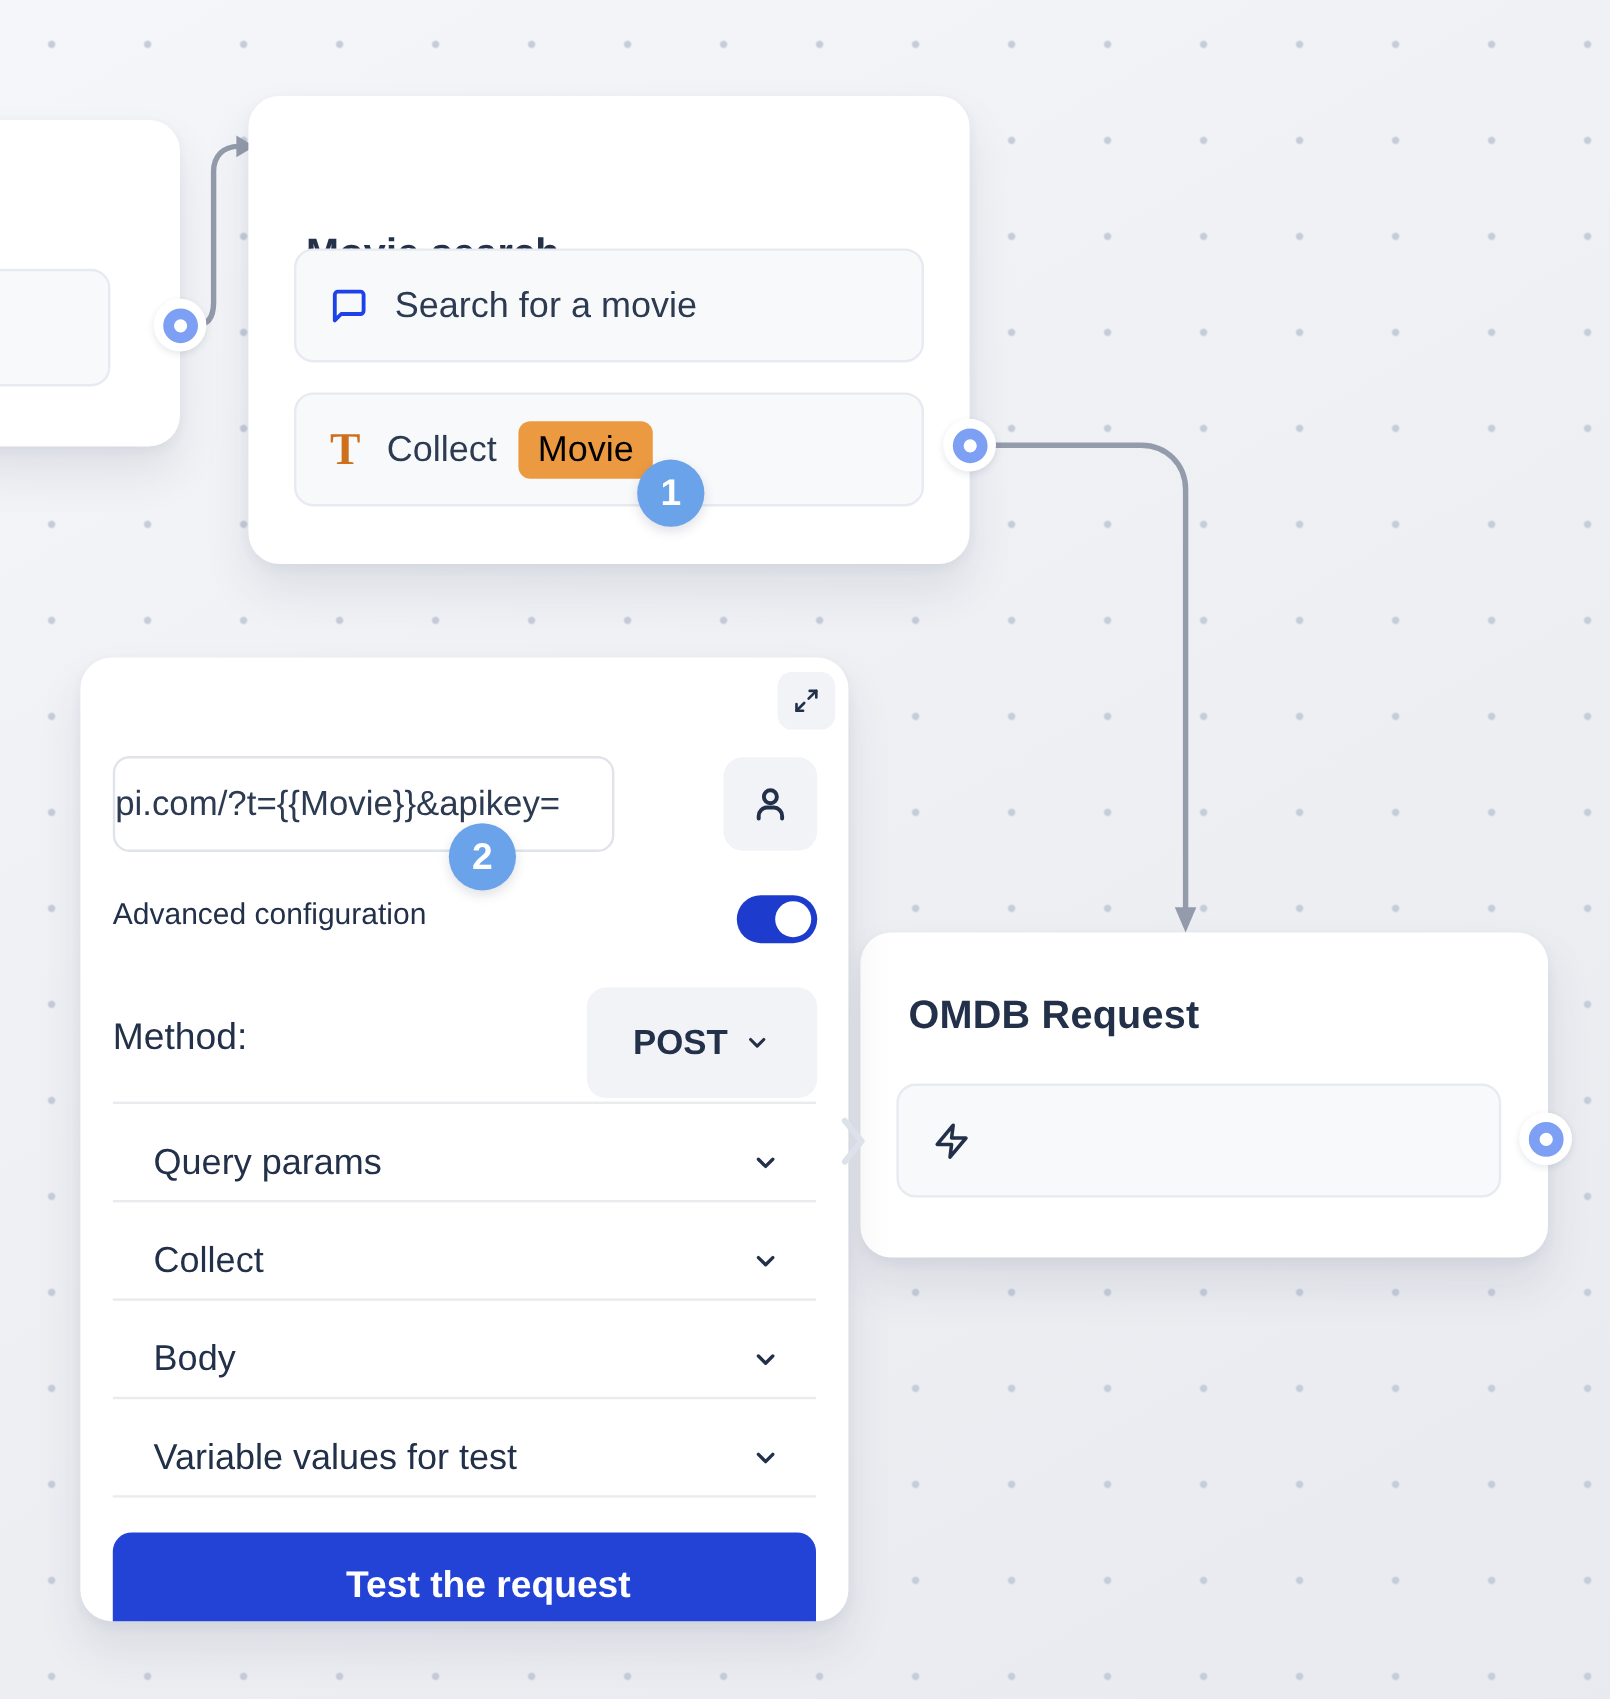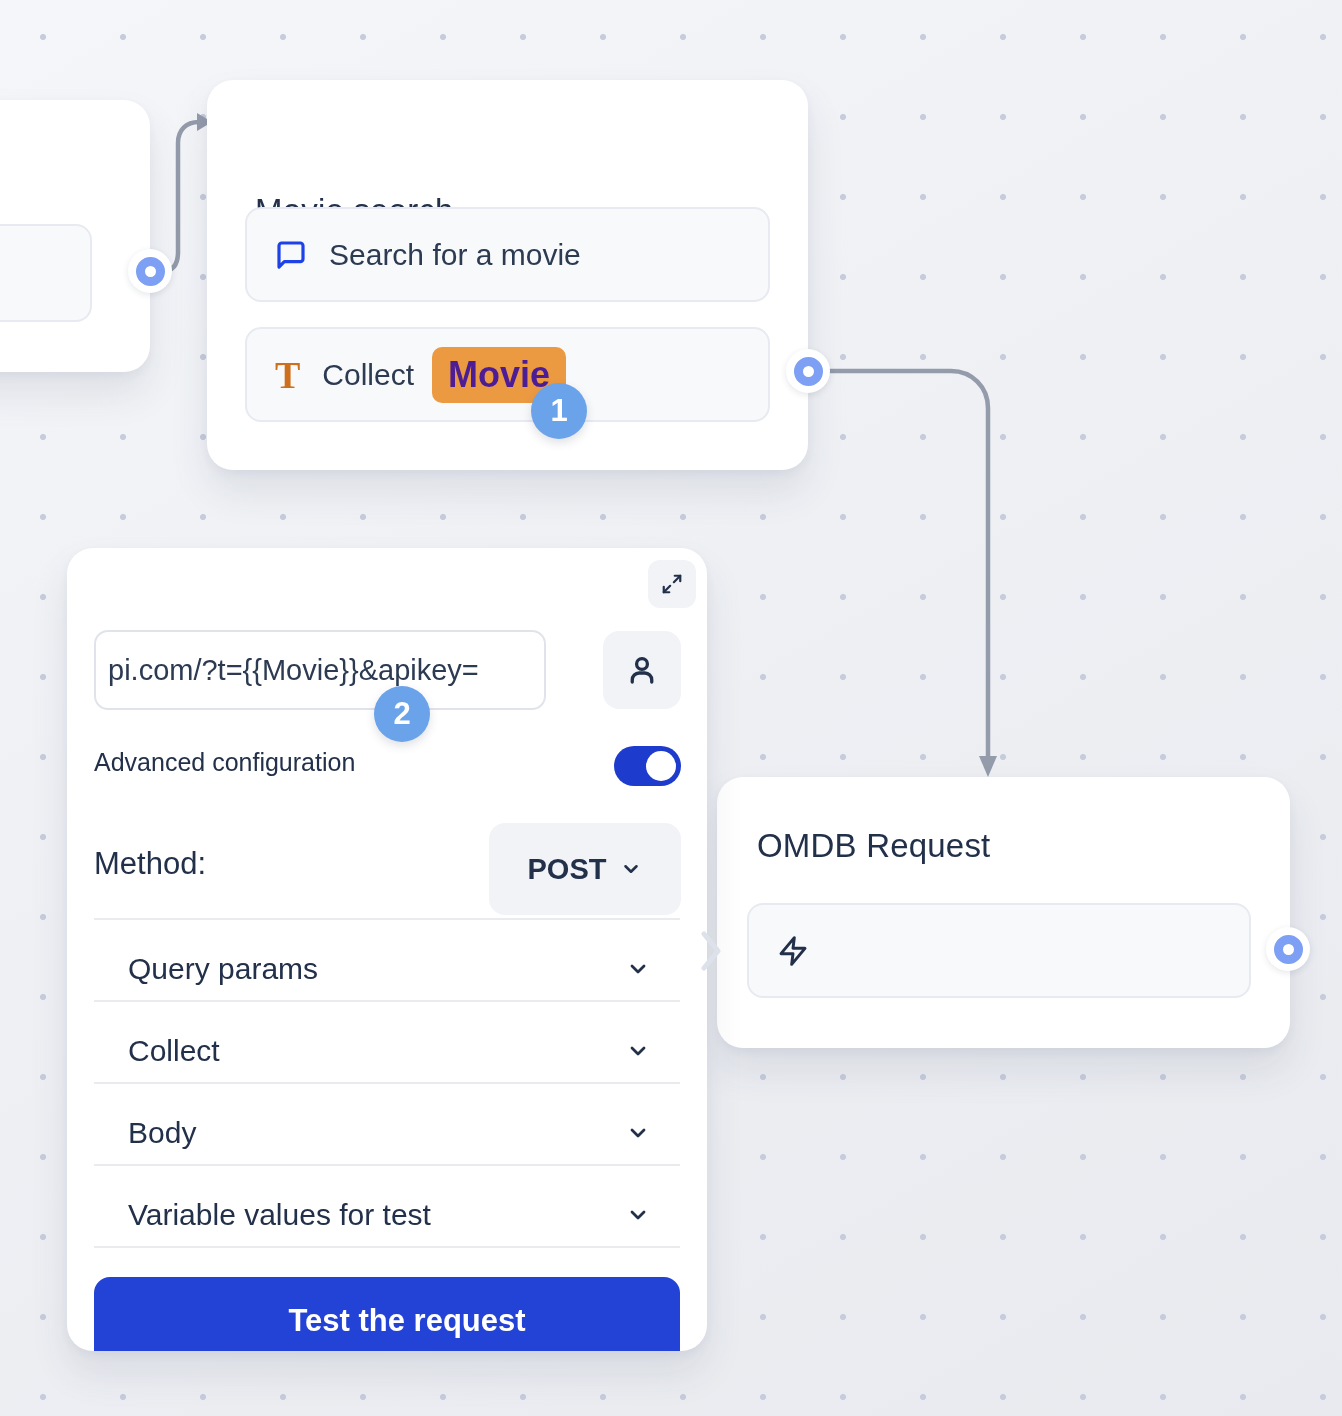--- a/index.html
+++ b/index.html
@@ -46,58 +46,58 @@
     box-shadow:0 22px 38px rgba(45,55,90,.10),0 4px 10px rgba(45,55,90,.05);
   }
   .subbox{
     position:absolute;background:var(--subbox);
     border:2px solid var(--subbox-border);border-radius:16px;
     display:flex;align-items:center;gap:22px;padding:16px 28px;
     font-size:30px;color:var(--ink-soft);
   }
   .node-title{
     position:absolute;left:48px;top:112px;
-    font-size:33px;font-weight:400;color:var(--ink);letter-spacing:.2px;text-align:right;
+    font-size:33px;font-weight:700;color:var(--ink);letter-spacing:.2px;text-align:right;
   }
   .node-prev{left:-122px;top:100px;width:272px;height:272px;}
   .node-prev .subbox{left:-40px;top:124px;width:254px;height:98px;}
 
   .node-movie{left:207px;top:80px;width:601px;height:390px;}
   .node-movie .item1{left:38px;top:127px;width:525px;height:95px;}
   .node-movie .item2{left:38px;top:247px;width:525px;height:95px;}
 
   .node-omdb{left:717px;top:777px;width:573px;height:271px;}
   .node-omdb .node-title{left:40px;top:50px;}
   .node-omdb .item1{left:30px;top:126px;width:504px;height:95px;white-space:nowrap;overflow:hidden;}
 
   .t-glyph{font-family:"Liberation Serif","DejaVu Serif",serif;font-weight:700;
     font-size:38px;color:var(--t-orange);line-height:1;}
-  .var-badge{background:var(--var-orange);color:#4c1d95;font-size:36px;
-    padding:7px 16px;border-radius:10px;margin-left:-4px;font-weight:bold;}
+  .var-badge{background:var(--var-orange);color:#000000;font-size:30px;
+    padding:7px 16px;border-radius:10px;margin-left:-4px;}
 
   .port{position:absolute;width:44px;height:44px;border-radius:50%;background:#fff;
     z-index:4;display:flex;align-items:center;justify-content:center;
     box-shadow:0 2px 6px rgba(45,55,90,.12);cursor:pointer;}
   .port-ring{width:29px;height:29px;border-radius:50%;border:9px solid var(--port);background:#fff;}
 
   .step-badge{position:absolute;width:56px;height:56px;border-radius:50%;
     background:var(--step);color:#fff;font-size:31px;font-weight:700;
     display:flex;align-items:center;justify-content:center;z-index:5;
     box-shadow:0 4px 10px rgba(45,55,90,.15);}
 
   .in-notch{position:absolute;z-index:4;}
 
   
   .panel{left:67px;top:548px;width:640px;height:803px;z-index:3;overflow:hidden;}
   .expand-btn{position:absolute;left:581px;top:12px;width:48px;height:48px;
     border-radius:12px;background:var(--btn-gray);border:none;cursor:pointer;
     display:flex;align-items:center;justify-content:center;}
-  .url-input{position:absolute;left:27px;top:82px;width:452px;height:80px;
+  .url-input{position:absolute;left:27px;top:82px;width:418px;height:80px;
     border:2px solid #e0e4ea;border-radius:14px;background:#fff;
-    font-family:inherit;font-size:29px;color:var(--ink-soft);padding:0 12px;outline:none;}
+    font-family:inherit;font-size:29px;color:var(--ink-soft);padding:0 0;outline:none;}
   .person-btn{position:absolute;left:536px;top:83px;width:78px;height:78px;
     border-radius:16px;background:var(--btn-gray);border:none;cursor:pointer;
     display:flex;align-items:center;justify-content:center;}
   .adv-label{position:absolute;left:27px;top:200px;font-size:25px;color:var(--ink);}
   .toggle{position:absolute;left:547px;top:198px;width:67px;height:40px;border-radius:20px;
     background:var(--toggle);cursor:pointer;}
   .toggle .knob{position:absolute;right:5px;top:5px;width:30px;height:30px;border-radius:50%;background:#fff;}
   .method-label{position:absolute;left:27px;top:298px;font-size:31px;color:var(--ink);}
   .method-btn{position:absolute;left:422px;top:275px;width:192px;height:92px;
     border-radius:16px;background:var(--btn-gray);border:none;cursor:pointer;

